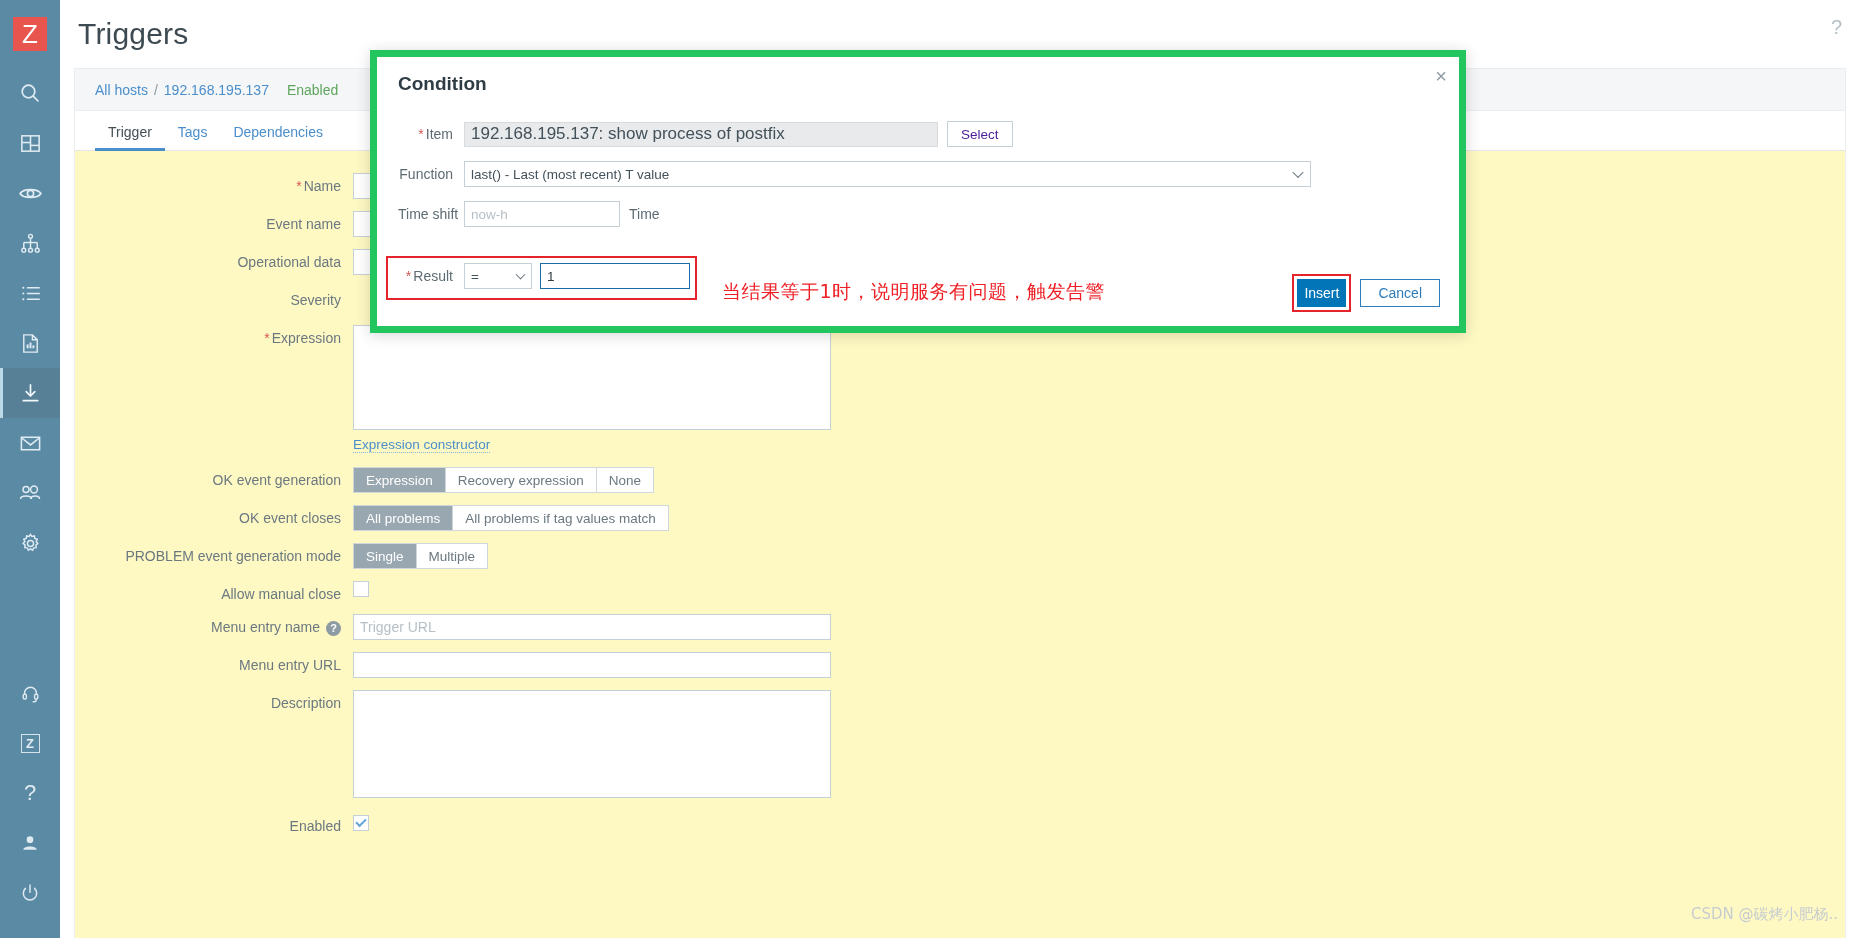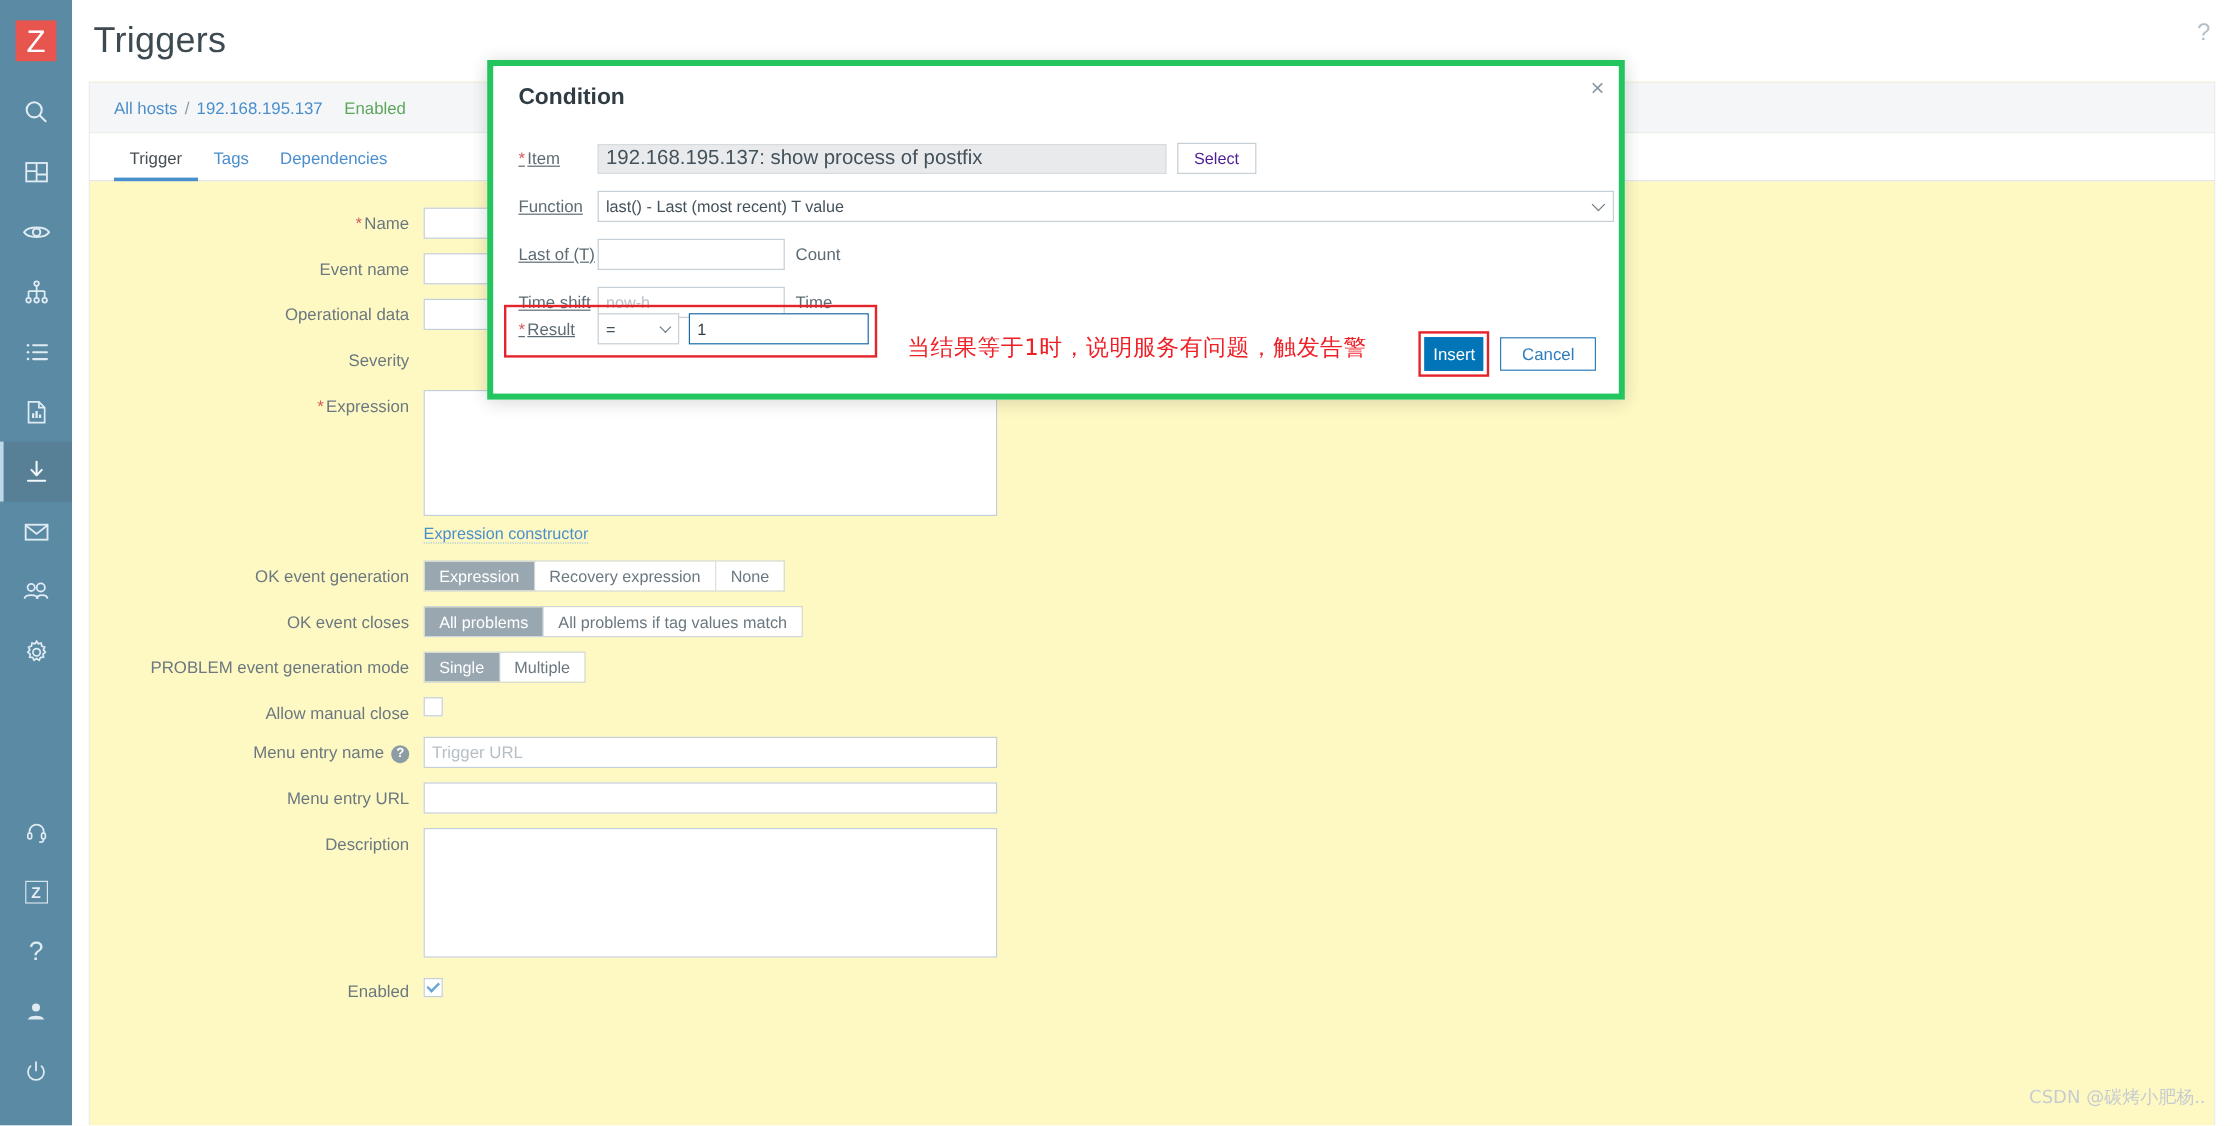--- a/index.html
+++ b/index.html
@@ -223,44 +223,42 @@
     width: 15px; height: 15px; border-radius: 50%;
     background: #8d9ba3; color:#fff; font-size:11px; font-weight:bold;
     margin-left: 6px; vertical-align: middle;
     cursor: pointer;
   }
 
   
   .overlay-modal {
     position: absolute;
     left: 310px; top: 50px;
-    width: 948px; height: 283px;
-    background: #ffffff;
-    border: 5px solid #22c55e;
+    width: 1096px; height: 283px;
+    background: #ffffff;
+    border: 7px solid #22c55e;
     box-shadow: 0 2px 14px rgba(0,0,0,.16);
     z-index: 50;
-    margin-left: 36px;
   }
   .modal-title {
     font-size: 19px;
     font-weight: bold;
     color: #2f3c44;
     padding: 16px 0 0 21px;
   }
   .modal-close {
     position: absolute; right: 12px; top: 9px;
     font-size: 20px; color: #8d9ba3; cursor: pointer;
     line-height: 1;
   }
   .mrow { display: flex; align-items: center; margin-top: 14px; padding-left: 21px; }
   .mlabel {
-    width: 66px; padding-right: 11px;
+    width: 66px; text-align: right; padding-right: 11px;
     font-size: 14px; color: #5d6b73; flex: 0 0 66px;
     white-space: nowrap;
-    text-decoration: underline;
   }
   .m-item-box {
     width: 474px; height: 25px;
     background: #e9eaec;
     border: 1px solid #d7dbde;
     font-size: 17px; color: #43515a;
     display: flex; align-items: center;
     padding: 0 6px;
   }
   .m-btn-select {
@@ -694,25 +692,20 @@
       </div>
 
       <div class="mrow">
         <div class="mlabel">Function</div>
         <div class="m-select-fn">
           <span>last() - Last (most recent) T value</span>
           <span class="chev"></span>
         </div>
       </div>
 
-      <div class="mrow">
-        <div class="mlabel">Last of (T)</div>
-        <input class="m-inp" type="text" value="" style="">
-        <span class="m-unit">Count</span>
-      </div>
 
       <div class="mrow">
         <div class="mlabel">Time shift</div>
         <input class="m-inp" type="text" placeholder="now-h" style="">
         <span class="m-unit">Time</span>
       </div>
 
       <div class="result-hl"></div>
       <div class="result-row">
         <div class="mlabel"><span class="req">*</span><span>Result</span></div>

